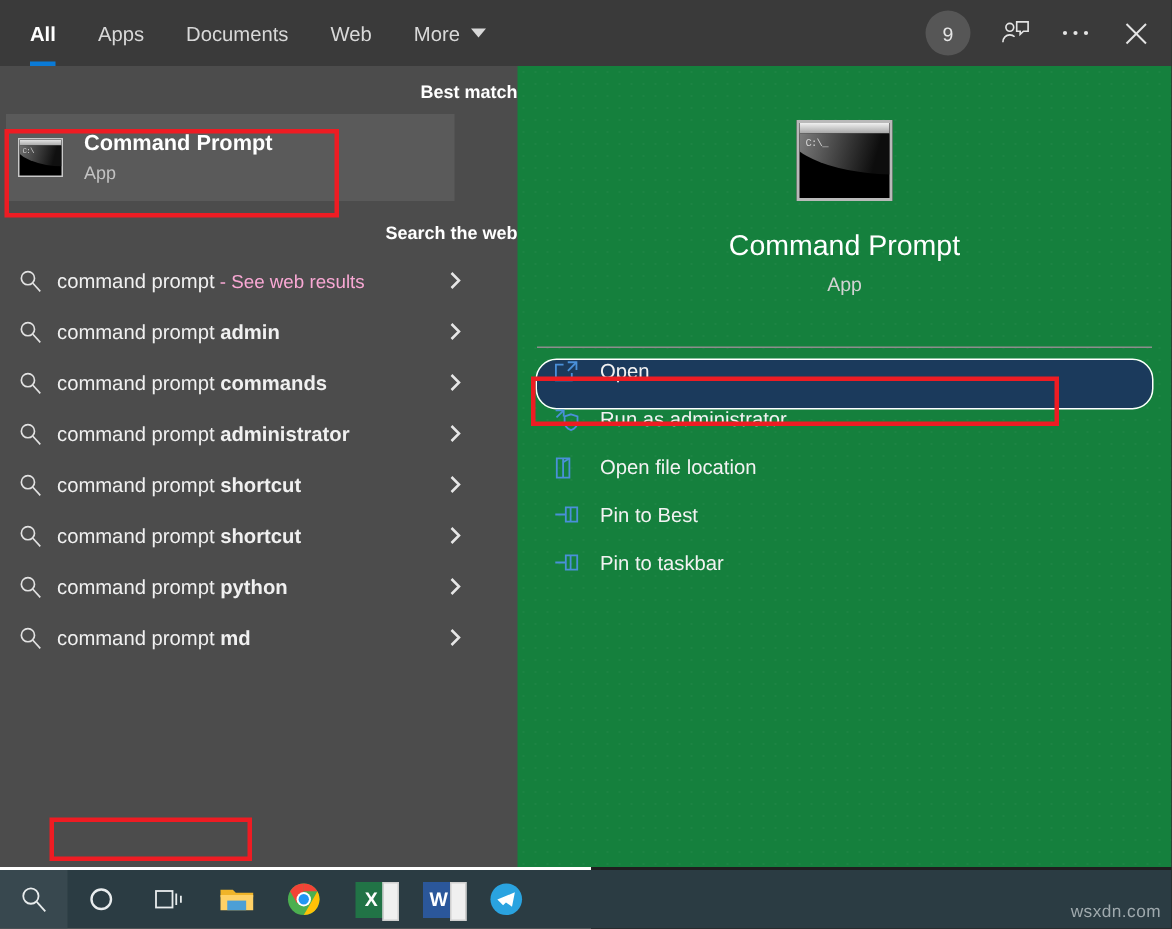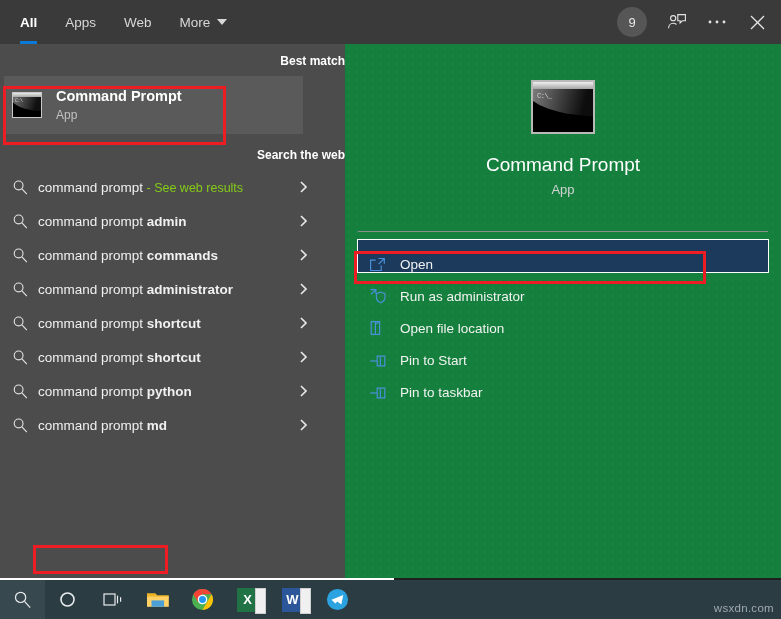--- a/index.html
+++ b/index.html
@@ -126,21 +126,21 @@
     height: 34px;
     display: flex; align-items: center;
     padding-left: 12px;
     margin-right: 4px;
     position: relative;
   }
   .web-row .mag { width: 26px; flex: 0 0 26px; color: #e2e2e2; }
   .web-row .mag svg { display: block; }
   .web-label { font-size: 13.5px; color: #f0f0f0; white-space: nowrap; }
   .web-label .bold { font-weight: bold; }
-  .web-label .dim { color: #84cc16; font-size: 12.5px; }
+  .web-label .dim { color: #f9a8d4; font-size: 12.5px; }
   .chev {
     position: absolute; right: 32px; top: 50%; transform: translateY(-50%);
     color: #e6e6e6;
   }
   .chev svg { display: block; }
 
   
   .right {
     flex: 1;
     background: #15803d;
@@ -190,23 +190,24 @@
     font-size: 13px; color: #d2d2d2;
   }
   .divider {
     position: absolute; left: 13px; right: 13px; top: 187px;
     height: 1px; background: #8d8d8d;
   }
   .actions { position: absolute; left: 0; right: 0; top: 196px; }
   .action {
     height: 32px;
     margin: 0 13px;
-    display: flex; align-items: flex-end;
+    display: flex; align-items: flex-start;
     padding-left: 11px;
     position: relative;
+    border-radius: 13px;
   }
   .action.selected { background: #1b3a5c; outline: 1px solid #ffffff; }
   .action .aicon {
     width: 31px; flex: 0 0 31px;
     color: #4a90d9;
     display: flex; align-items: center;
   }
   .action .aicon svg { display: block; }
   .action .alabel { font-size: 13.5px; color: #f2f2f2; }
 
@@ -278,20 +279,23 @@
 
   <div class="flyout">
 
     <div class="tabbar">
       <div class="tabs">
         <div class="tab active">
           <span>All</span>
         </div>
         <div class="tab">
           <span>Apps</span>
+        </div>
+        <div class="tab">
+          <span>Documents</span>
         </div>
         <div class="tab">
           <span>Web</span>
         </div>
         <div class="tab">
           <span>More</span>
           <span class="caret"></span>
         </div>
       </div>
 
@@ -507,21 +511,21 @@
           </div>
 
           <div class="action">
             <span class="aicon">
               <svg width="19" height="14" viewBox="0 0 19 14" fill="none" stroke="currentColor" stroke-width="1.2">
                 <path d="M8.2 2.2h7.6v9.6H8.2z"></path>
                 <path d="M8.2 7h-7"></path>
                 <path d="M11.4 2.2v9.6"></path>
               </svg>
             </span>
-            <span class="alabel">Pin to Start</span>
+            <span class="alabel">Pin to Best</span>
           </div>
 
           <div class="action">
             <span class="aicon">
               <svg width="19" height="14" viewBox="0 0 19 14" fill="none" stroke="currentColor" stroke-width="1.2">
                 <path d="M8.2 2.2h7.6v9.6H8.2z"></path>
                 <path d="M8.2 7h-7"></path>
                 <path d="M11.4 2.2v9.6"></path>
               </svg>
             </span>

